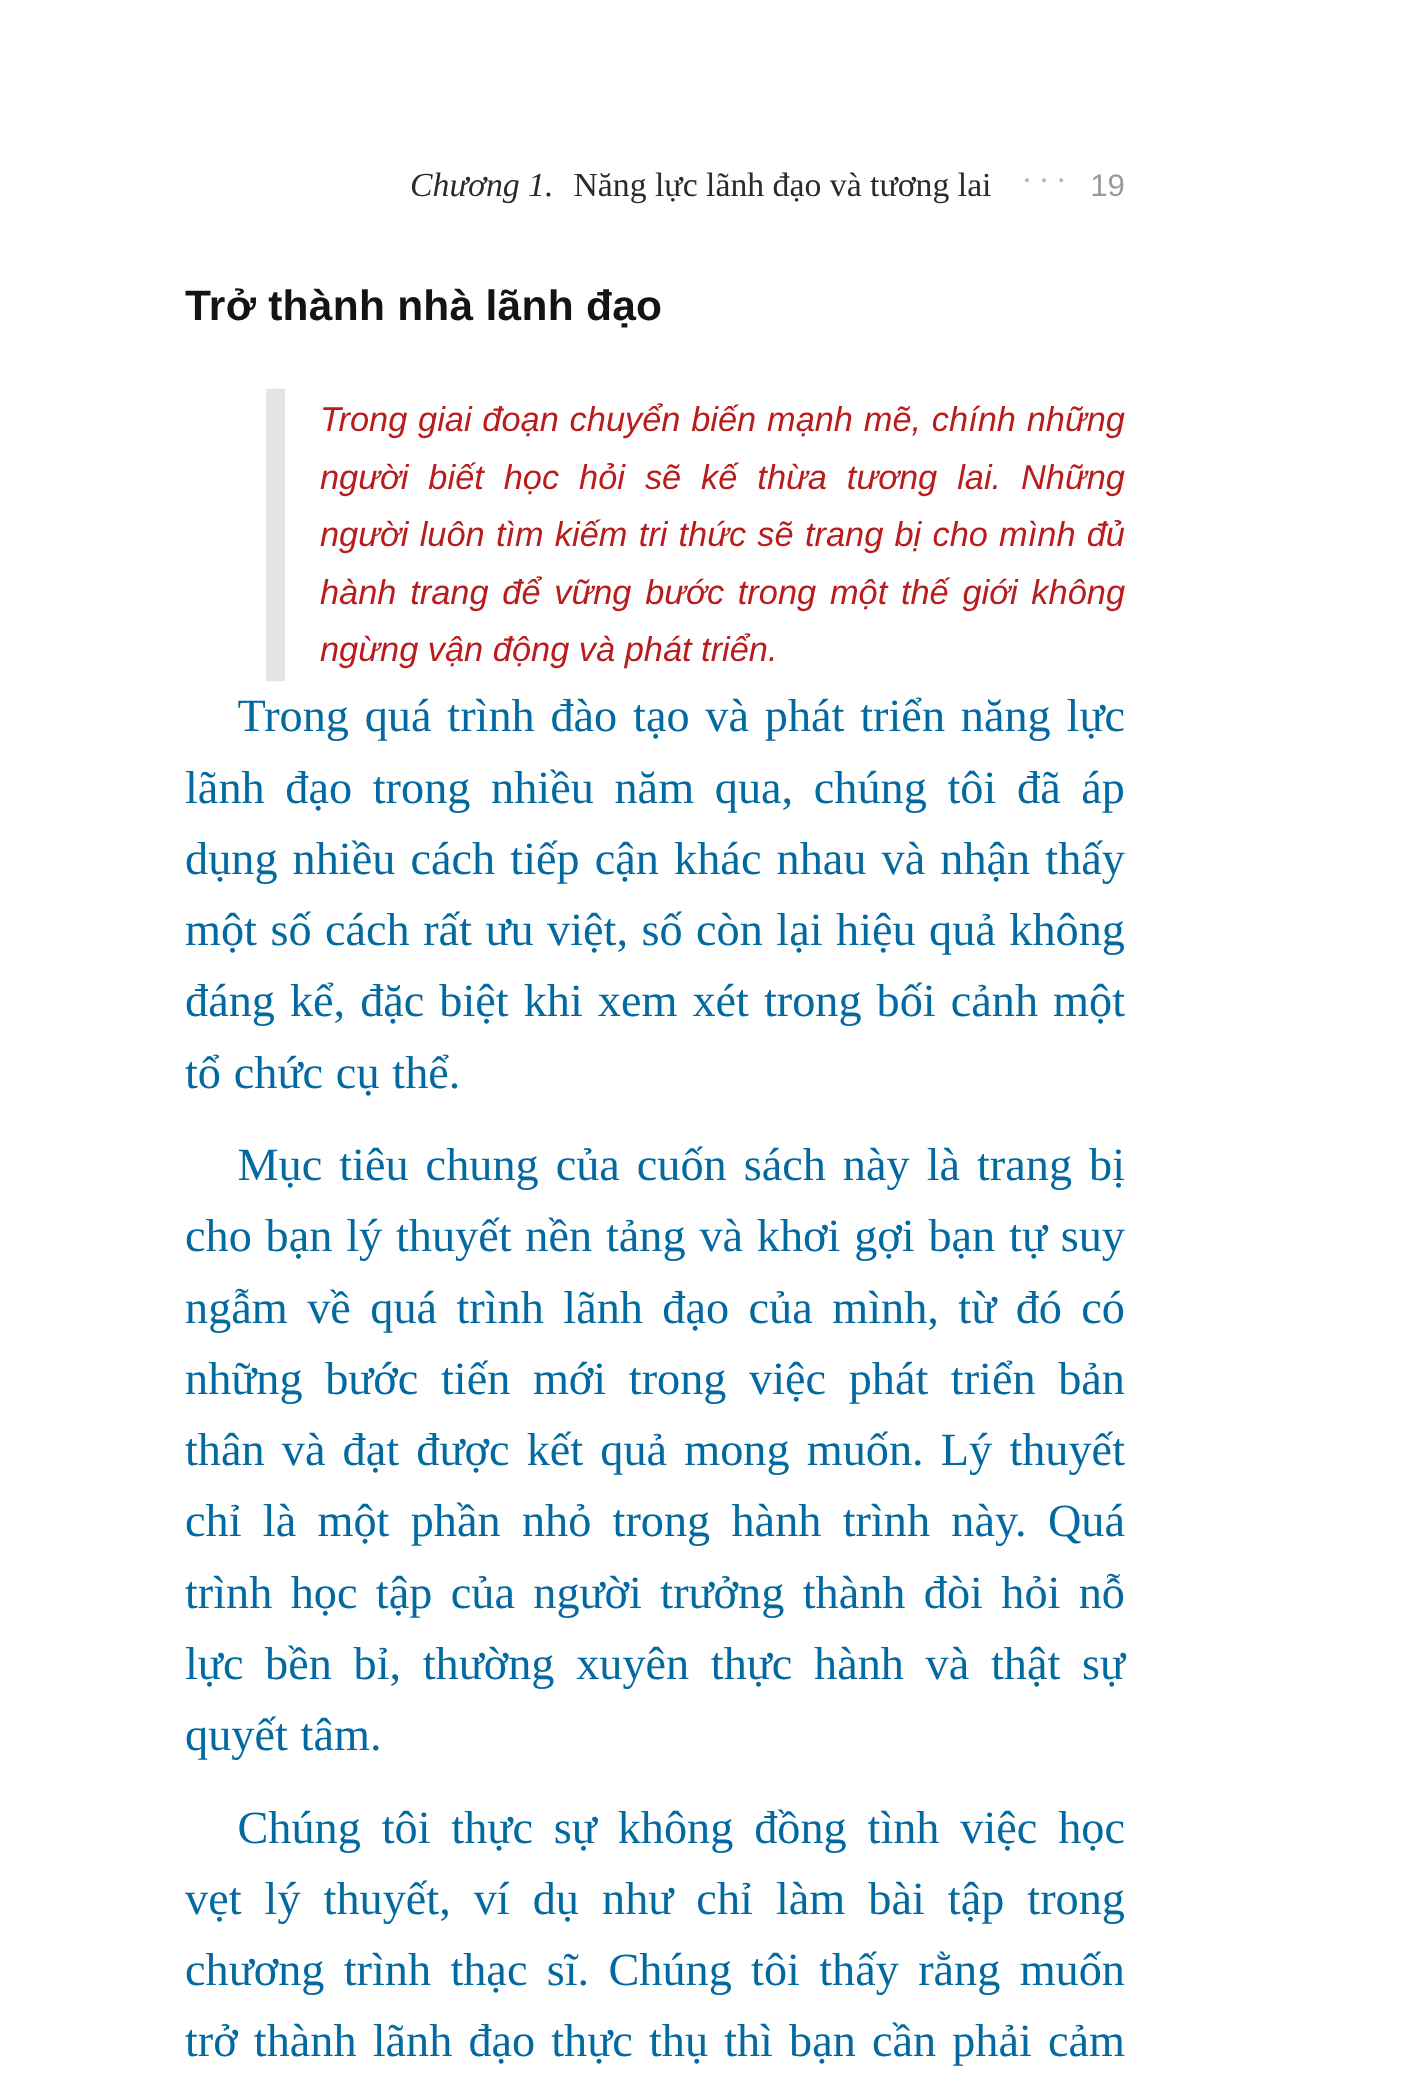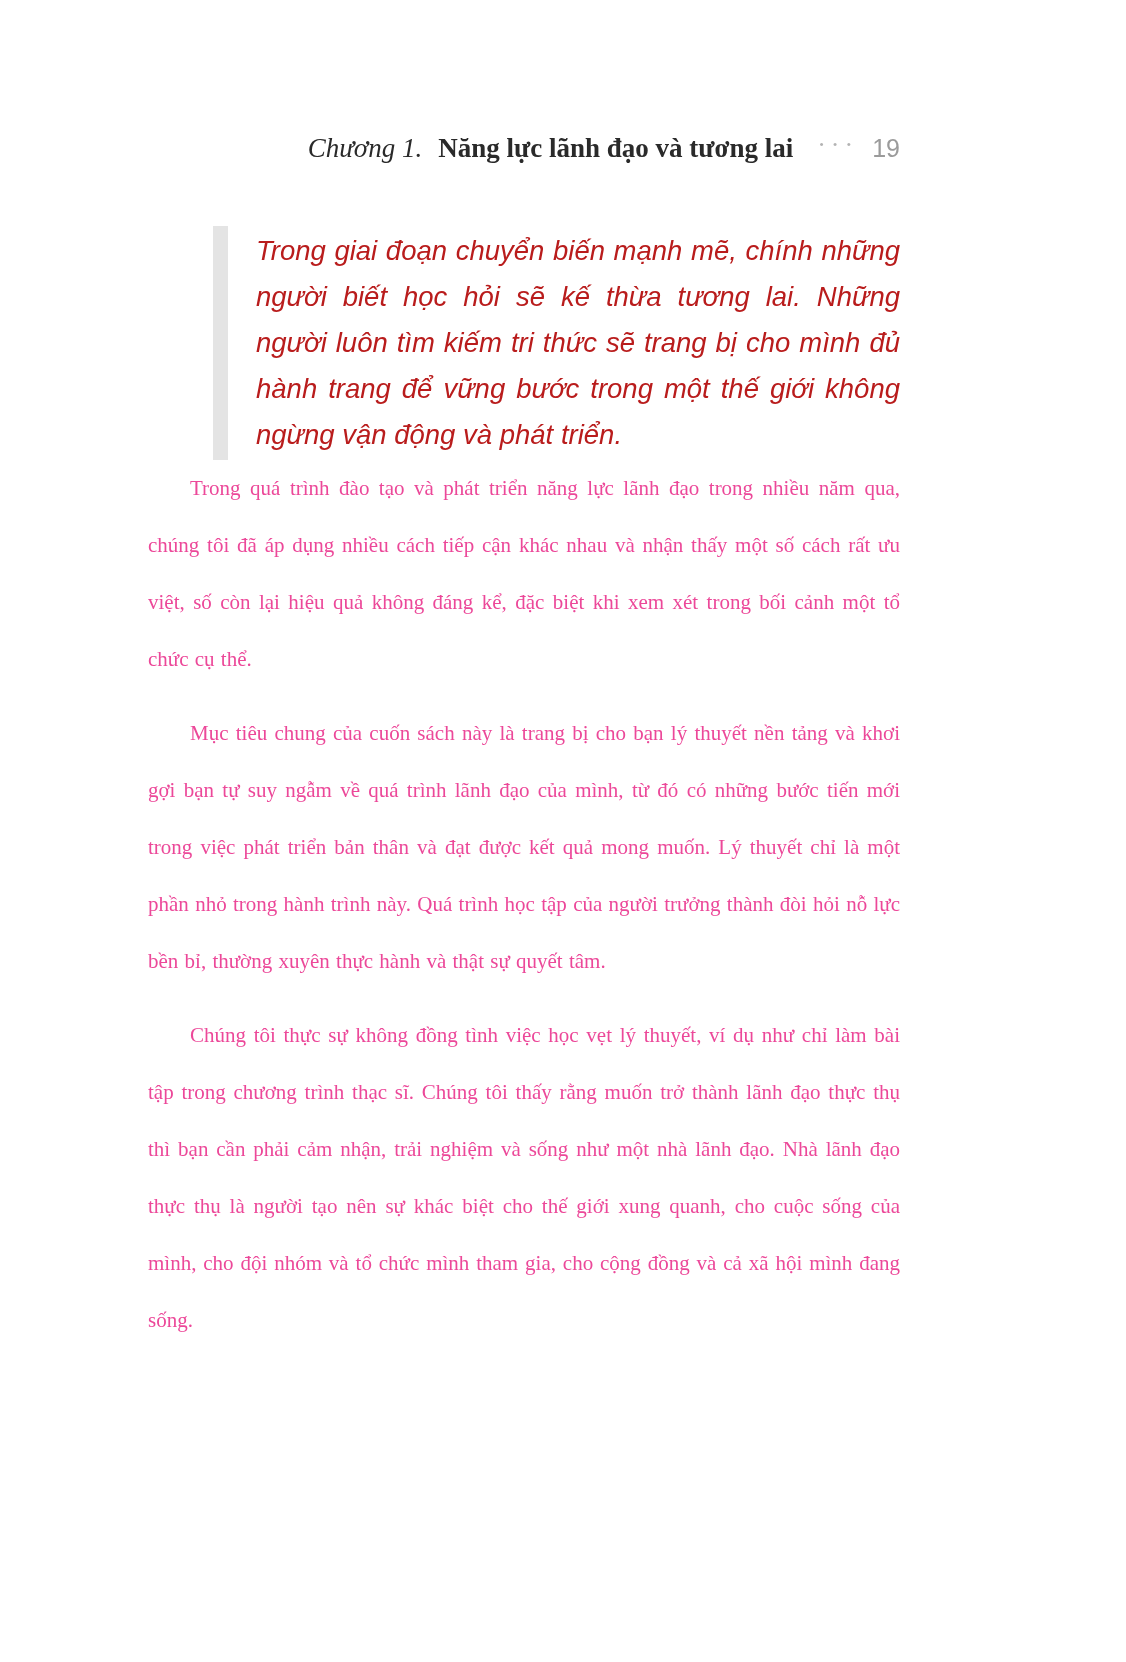--- a/index.html
+++ b/index.html
@@ -28,21 +28,20 @@
     font-size: 27px;
     color: #2a2a2a;
     margin-bottom: 62px;
     white-space: nowrap;
   }
   .chap-label {
     font-style: italic;
   }
   .chap-title {
     margin-left: 2px;
-    font-weight: bold;
   }
   .dots {
     color: #b3b3b3;
     font-size: 26px;
     letter-spacing: 5px;
     margin-left: 10px;
     transform: translateY(-4px);
   }
   .page-num {
     color: #9b9b9b;
@@ -81,40 +80,41 @@
     font-weight: 700;
     font-size: 24px;
     text-align: right;
     color: #1a1a1a;
   }
 
   
   .body-para {
     margin: 0 0 17px 0;
     font-family: "Liberation Serif", "DejaVu Serif", serif;
-    font-size: 21px;
+    font-size: 37px;
     line-height: 57px;
     text-align: justify;
     text-indent: 42px;
-    color: #ec4899;
+    color: #0369a1;
     word-spacing: 1px;
   }
 </style>
 </head>
 <body>
 
 <div class="page">
 
   <header class="running-head">
     <span class="chap-label">Chương 1.</span>
     <span class="chap-title">Năng lực lãnh đạo và tương lai</span>
     <span class="dots">···</span>
     <span class="page-num">19</span>
   </header>
 
+  <h1 class="section-heading">Trở thành nhà lãnh đạo</h1>
 
   <blockquote class="quote">
     <p class="quote-text">Trong giai đoạn chuyển biến mạnh mẽ, chính những người biết học hỏi sẽ kế thừa tương lai. Những người luôn tìm kiếm tri thức sẽ trang bị cho mình đủ hành trang để vững bước trong một thế giới không ngừng vận động và phát triển.</p>
   </blockquote>
 
 
   <p class="body-para">Trong quá trình đào tạo và phát triển năng lực lãnh đạo trong nhiều năm qua, chúng tôi đã áp dụng nhiều cách tiếp cận khác nhau và nhận thấy một số cách rất ưu việt, số còn lại hiệu quả không đáng kể, đặc biệt khi xem xét trong bối cảnh một tổ chức cụ thể.</p>
 
   <p class="body-para">Mục tiêu chung của cuốn sách này là trang bị cho bạn lý thuyết nền tảng và khơi gợi bạn tự suy ngẫm về quá trình lãnh đạo của mình, từ đó có những bước tiến mới trong việc phát triển bản thân và đạt được kết quả mong muốn. Lý thuyết chỉ là một phần nhỏ trong hành trình này. Quá trình học tập của người trưởng thành đòi hỏi nỗ lực bền bỉ, thường xuyên thực hành và thật sự quyết tâm.</p>
 

